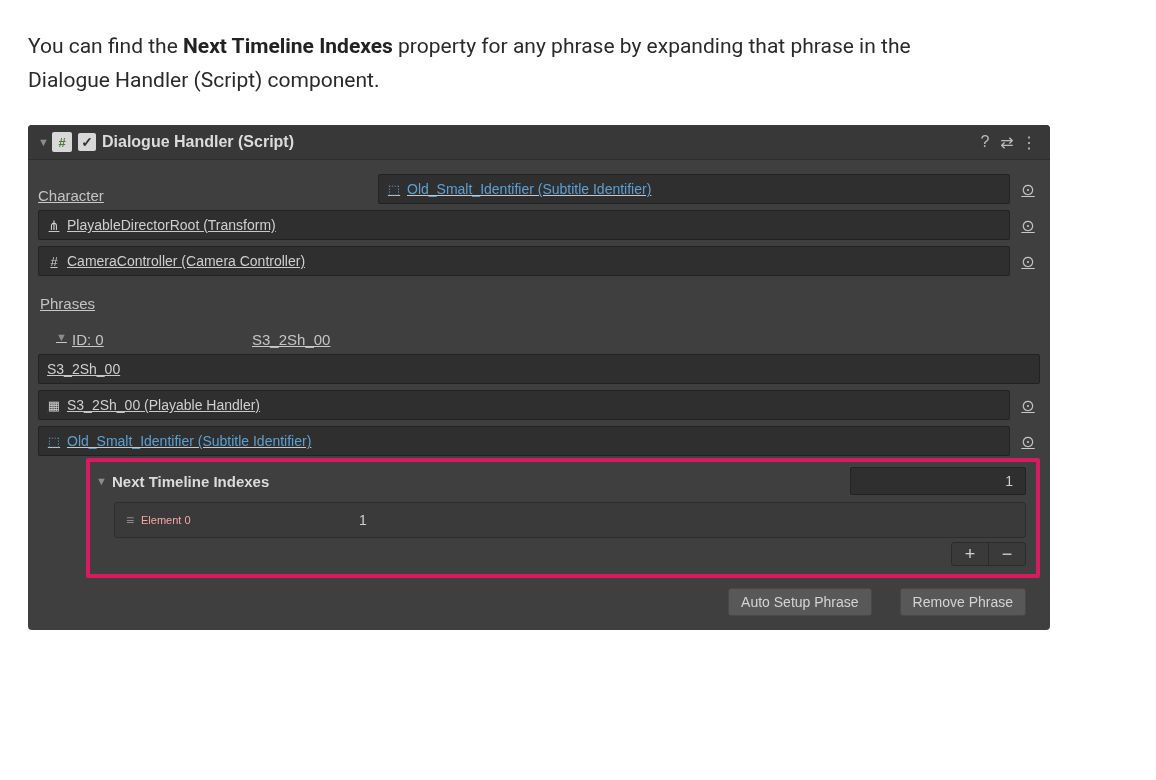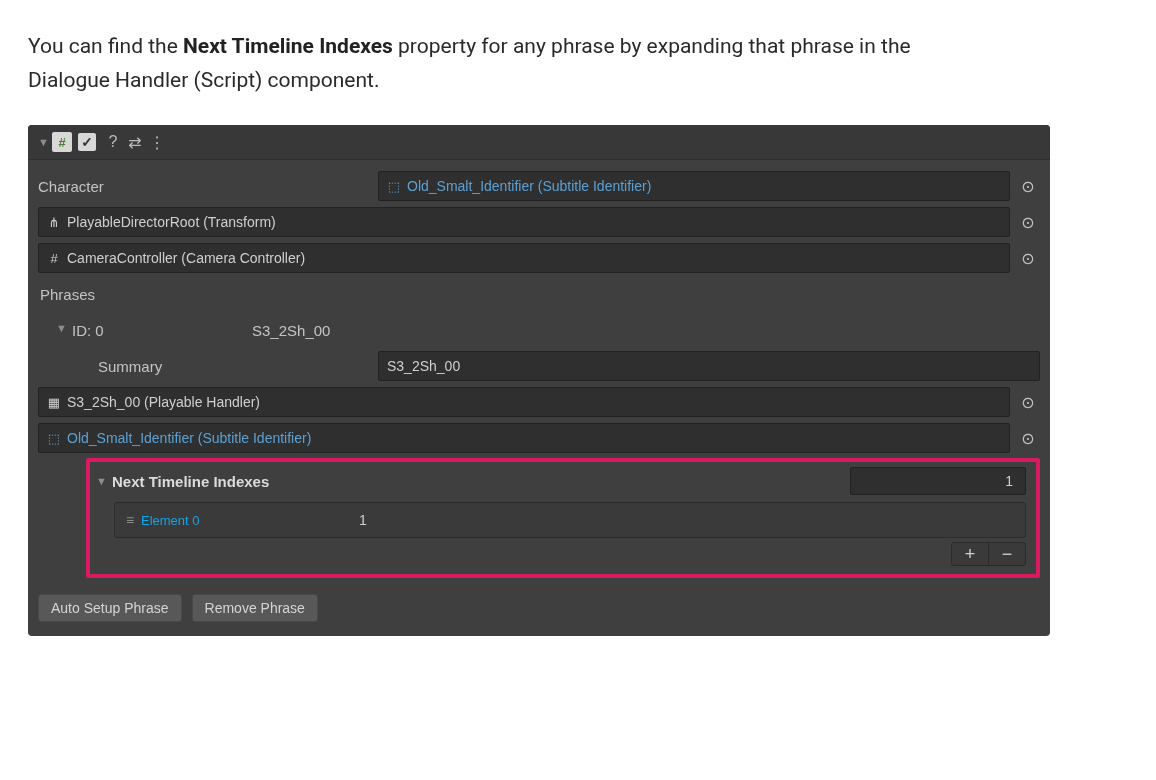--- a/index.html
+++ b/index.html
@@ -9,21 +9,21 @@
 
 .panel{width:1022px;margin:0 auto;background:#3f3f3f;border-radius:4px;font-family:"Lucida Grande","Segoe UI",Arial,sans-serif;font-size:15px;color:#c8c8c8;padding-bottom:6px;}
 .panel-header{display:flex;align-items:center;height:34px;background:#383838;border-radius:4px 4px 0 0;padding:0 10px;border-bottom:1px solid #2e2e2e;}
 .fold{color:#8c8c8c;font-size:11px;display:inline-block;width:12px;}
 .fold.down{transform:rotate(0deg);}
 .script-pill{width:20px;height:20px;display:flex;align-items:center;justify-content:center;background:#d8d8d8;color:#4a7d3a;font-weight:bold;font-size:13px;border-radius:2px;margin:0 6px 0 2px;}
 .chk{width:18px;height:18px;background:#d8d8d8;border-radius:2px;display:inline-flex;align-items:center;justify-content:center;margin-right:6px;color:#333;font-weight:bold;font-size:14px;}
 .panel-title{font-weight:700;color:#dcdcdc;font-size:16px;flex:1;}
 .hdr-ico{color:#bbb;font-size:16px;width:22px;text-align:center;}
 .body{padding:8px 10px 4px 10px;}
-.row{display:flex;align-items:center;height:36px;}
+.row{display:flex;align-items:flex-end;height:36px;text-decoration:underline;}
 .label-col{width:340px;color:#c4c4c4;font-size:15px;}
 .val-col{flex:1;display:flex;align-items:center;gap:6px;}
 .obj-field{flex:1;height:28px;background:#2f2f2f;border:1px solid #222;border-radius:2px;display:flex;align-items:center;padding:0 6px;color:#cfcfcf;font-size:14px;overflow:hidden;white-space:nowrap;}
 .obj-ico{width:18px;display:inline-flex;justify-content:center;margin-right:4px;font-size:13px;}
 .obj-field .blue{color:#5ca0d3;}
 .picker{width:24px;height:28px;display:flex;align-items:center;justify-content:center;color:#c0c0c0;font-size:16px;border-radius:2px;}
 .text-field{flex:1;height:28px;background:#2f2f2f;border:1px solid #222;border-radius:2px;display:flex;align-items:center;padding:0 8px;color:#cfcfcf;font-size:14px;}
 .phrases-lbl{margin-left:2px;}
 .ind2 .label-col{padding-left:60px;box-sizing:border-box;}
 .idrow .label-col{display:flex;padding-left:18px;box-sizing:border-box;}
@@ -32,44 +32,45 @@
 .idrow .idtag{color:#c4c4c4;margin-left:30px;}
 .idrow .label-col{width:100%;}
 
 .hl{border:4px solid #d81b60;border-radius:2px;margin:2px 0 6px 48px;padding:2px 4px 8px 4px;}
 .nti-head{display:flex;align-items:center;height:34px;}
 .nti-head .fold{margin-left:2px;}
 .nti-title{font-weight:700;color:#dcdcdc;font-size:15px;margin-left:4px;flex:1;}
 .count-box{width:150px;height:26px;background:#2f2f2f;border:1px solid #222;border-radius:2px;display:flex;align-items:center;justify-content:flex-end;padding:0 12px;color:#cfcfcf;font-size:14px;margin-right:6px;}
 .elem-row{display:flex;align-items:center;height:34px;background:#3a3a3a;border:1px solid #2d2d2d;border-radius:3px;margin:4px 6px 2px 20px;padding:0 4px;}
 .drag{color:#8a8a8a;font-size:14px;width:22px;text-align:center;}
-.elem-label{width:210px;color:#0ea5e9;font-size:13px;}
+.elem-label{width:210px;color:#fca5a5;font-size:11px;}
 .elem-val{flex:1;height:24px;color:#cfcfcf;font-size:14px;display:flex;align-items:center;padding-left:8px;}
 .pm-row{display:flex;justify-content:flex-end;margin:4px 6px 0 0;}
 .pm-grp{display:flex;background:#3a3a3a;border:1px solid #2b2b2b;border-radius:3px;}
 .pm-btn{width:36px;height:22px;display:flex;align-items:center;justify-content:center;color:#d0d0d0;font-size:18px;}
 .pm-btn:first-child{border-right:1px solid #2b2b2b;}
 
-.btn-row{display:flex;gap:10px;margin:16px 14px 4px 0;}
+.btn-row{display:flex;justify-content:flex-end;gap:28px;margin:10px 14px 4px 0;}
 .btn{height:26px;padding:0 12px;background:#585858;border:1px solid #484848;border-radius:3px;color:#d4d4d4;font-size:14px;display:flex;align-items:center;}
 </style>
 </head>
 <body>
 <div class="page">
 
 <p class="intro">
   <span>You can find the </span><strong>Next Timeline Indexes</strong><span> property for any phrase by expanding that phrase in the Dialogue Handler (Script) component.</span>
 </p>
 
 <div class="panel">
 
   <div class="panel-header">
     <span class="fold down">▼</span>
     <span class="script-pill">#</span>
     <span class="chk">✓</span>
+    <span class="panel-title">Dialogue Handler (Script)</span>
     <span class="hdr-ico">?</span>
     <span class="hdr-ico">⇄</span>
     <span class="hdr-ico">⋮</span>
   </div>
 
   <div class="body">
 
     <div class="row">
       <div class="label-col">Character</div>
       <div class="val-col">
@@ -107,21 +108,20 @@
 
     <div class="row idrow">
       <div class="label-col">
         <span class="fold down">▼</span>
         <span class="idlabel">ID: 0</span>
         <span class="idtag">S3_2Sh_00</span>
       </div>
     </div>
 
     <div class="row ind2">
-      <div class="label-col">Summary</div>
       <div class="val-col">
         <div class="text-field">
           <span>S3_2Sh_00</span>
         </div>
       </div>
     </div>
 
     <div class="row ind2">
       <div class="val-col">
         <div class="obj-field">

